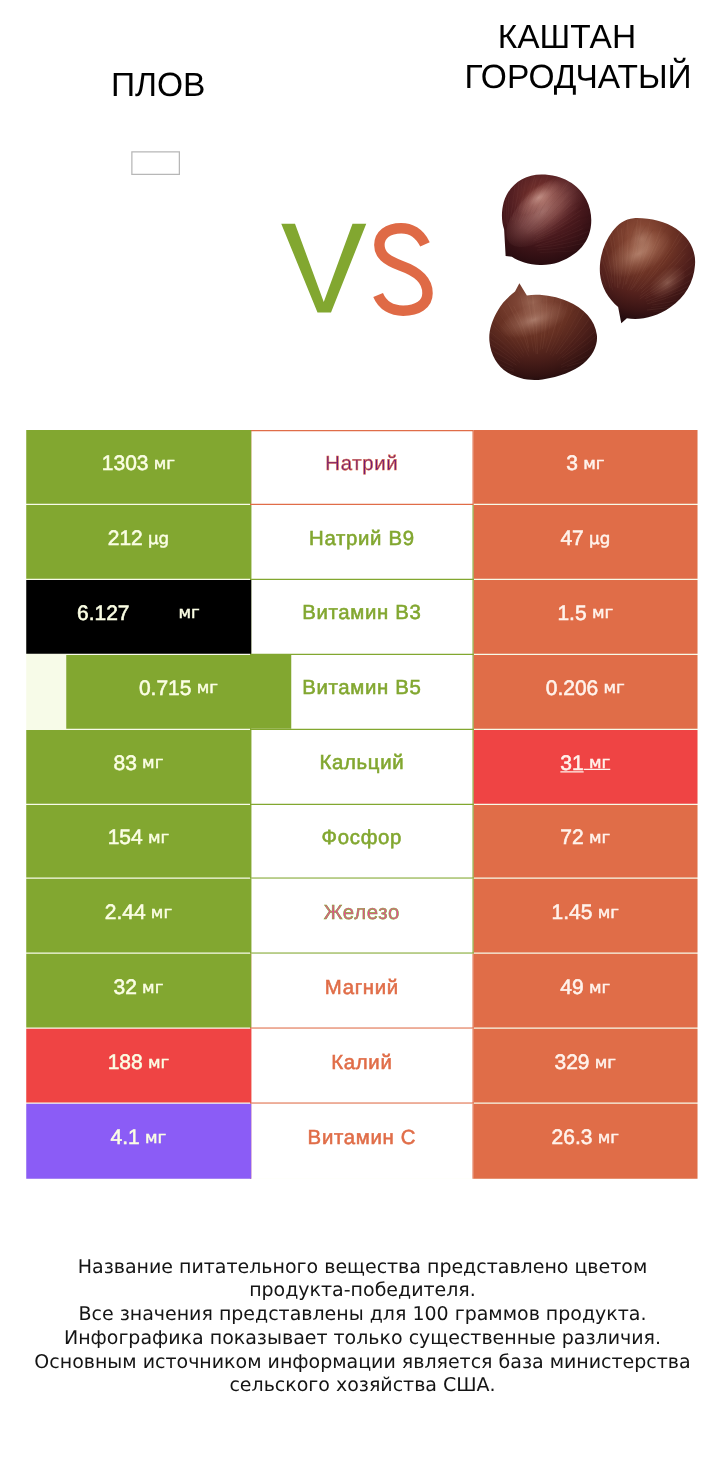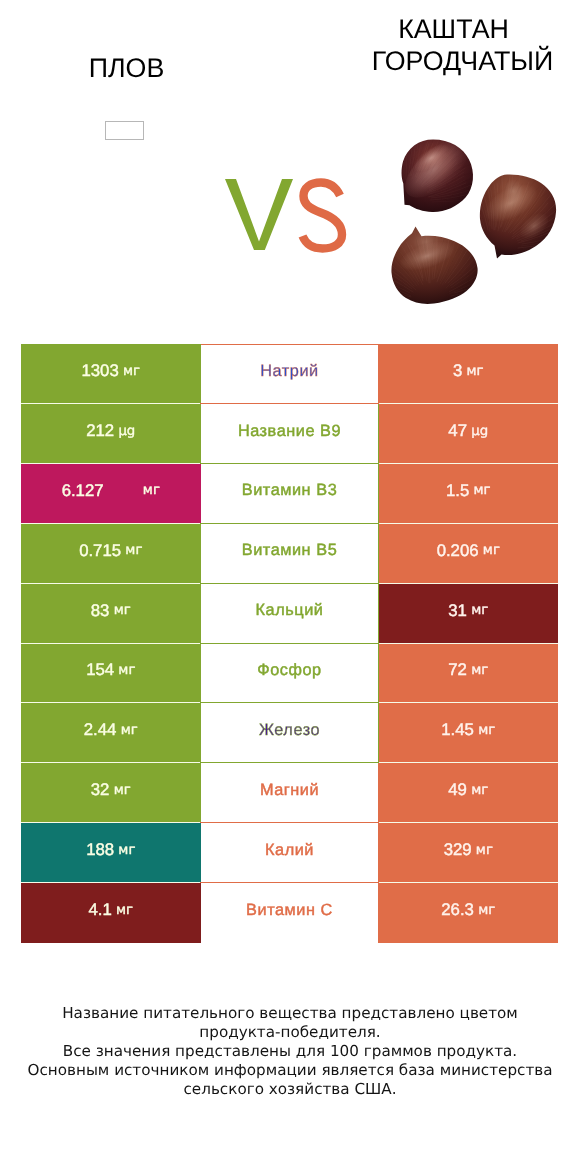--- a/index.html
+++ b/index.html
@@ -139,99 +139,99 @@
           <path d="M402 288Q383 282 366 271M424 269Q417 253 416 235M445 264Q447 251 454 239M451 276Q461 258 476 242M462 280Q475 267 491 258" stroke="#2e1014" stroke-width="0.4" fill="none" stroke-opacity="0.08" stroke-linecap="round"></path>
           <path d="M395 297Q382 297 369 293M403 277Q388 268 377 254M416 263Q407 250 404 235M433 267Q431 253 434 239M448 271Q452 258 461 247M457 276Q467 261 481 250M461 287Q473 278 487 273" stroke="#2e1014" stroke-width="0.5" fill="none" stroke-opacity="0.08" stroke-linecap="round"></path>
           <path d="M398 292Q385 290 373 284M399 281Q385 275 373 264M408 273Q396 262 387 247M411 267Q402 259 398 247M428 262Q424 251 425 238M438 270Q438 254 444 239M470 288Q480 282 492 280M466 295Q478 290 492 289" stroke="#2e1014" stroke-width="0.6" fill="none" stroke-opacity="0.08" stroke-linecap="round"></path>
           <ellipse cx="427" cy="256" rx="29" ry="12" fill="url(#hl3)" transform="rotate(-18 427 256)"></ellipse>
         </g>
     </g>
   </svg>
 
   <div class="cmp" id="tbody">
       <div class="row" style="top: 0px;">
-        <div class="cell m" style="border-top:1px solid #E06D48;border-bottom:1px solid #E06D48;border-left:1px solid #E06D48;border-right:1px solid #E06D48;color:#1d4ed8;">
+        <div class="cell m" style="border-top:1px solid #E06D48;border-bottom:1px solid #E06D48;border-left:1px solid #E06D48;border-right:1px solid #E06D48;color:#701a75;">
           <span class="lab" style="-webkit-text-stroke:0.45px #E06D48;">Натрий</span>
         </div>
         <div class="cell l" style="background:#82A730;height:58.85px;">
           <span class="num" style="-webkit-text-stroke:0.45px #FBFEE4;">1303</span>
           <span class="unit" style="-webkit-text-stroke:0.4px #FBFEE4;">&nbsp;мг</span>
         </div>
         <div class="cell r" style="background:#E06D48;height:58.85px;">
           <span class="num" style="-webkit-text-stroke:0.45px #FFF3EC;">3</span>
           <span class="unit" style="-webkit-text-stroke:0.4px #FFF3EC;">&nbsp;мг</span>
         </div>
       </div>
       <div class="row" style="top: 59.85px;">
         <div class="cell m" style="border-top:0;border-bottom:1px solid #82A730;border-left:1px solid #82A730;border-right:1px solid #82A730;color:#82A730;">
-          <span class="lab" style="-webkit-text-stroke:0.45px #82A730;">Название B9</span>
+          <span class="lab" style="-webkit-text-stroke:0.45px #82A730;">Натрий B9</span>
         </div>
         <div class="cell l" style="background:#82A730;height:58.85px;">
           <span class="num" style="-webkit-text-stroke:0.45px #FBFEE4;">212</span>
           <span class="unit" style="-webkit-text-stroke:0.4px #FBFEE4;">&nbsp;µg</span>
         </div>
         <div class="cell r" style="background:#E06D48;height:58.85px;">
           <span class="num" style="-webkit-text-stroke:0.45px #FFF3EC;">47</span>
           <span class="unit" style="-webkit-text-stroke:0.4px #FFF3EC;">&nbsp;µg</span>
         </div>
       </div>
       <div class="row" style="top: 119.7px;">
         <div class="cell m" style="border-top:0;border-bottom:1px solid #82A730;border-left:1px solid #82A730;border-right:1px solid #82A730;color:#82A730;">
           <span class="lab" style="-webkit-text-stroke:0.45px #82A730;">Витамин B3</span>
         </div>
-        <div class="cell l" style="background:#be185d;height:58.85px;gap:35px;">
+        <div class="cell l" style="background:#000000;height:58.85px;gap:35px;">
           <span class="num" style="-webkit-text-stroke:0.45px #FBFEE4;">6.127</span>
           <span class="unit" style="-webkit-text-stroke:0.4px #FBFEE4;">&nbsp;мг</span>
         </div>
         <div class="cell r" style="background:#E06D48;height:58.85px;">
           <span class="num" style="-webkit-text-stroke:0.45px #FFF3EC;">1.5</span>
           <span class="unit" style="-webkit-text-stroke:0.4px #FFF3EC;">&nbsp;мг</span>
         </div>
       </div>
       <div class="row" style="top: 179.55px;">
         <div class="cell m" style="border-top:0;border-bottom:1px solid #82A730;border-left:1px solid #82A730;border-right:1px solid #82A730;color:#82A730;">
           <span class="lab" style="-webkit-text-stroke:0.45px #82A730;">Витамин B5</span>
         </div>
-        <div class="cell l" style="background:#82A730;height:58.85px;">
+        <div class="cell l" style="background:#82A730;height:58.85px;margin-left:32px;">
           <span class="num" style="-webkit-text-stroke:0.45px #FBFEE4;">0.715</span>
           <span class="unit" style="-webkit-text-stroke:0.4px #FBFEE4;">&nbsp;мг</span>
         </div>
         <div class="cell r" style="background:#E06D48;height:58.85px;">
           <span class="num" style="-webkit-text-stroke:0.45px #FFF3EC;">0.206</span>
           <span class="unit" style="-webkit-text-stroke:0.4px #FFF3EC;">&nbsp;мг</span>
         </div>
       </div>
       <div class="row" style="top: 239.4px;">
         <div class="cell m" style="border-top:0;border-bottom:1px solid #82A730;border-left:1px solid #82A730;border-right:1px solid #82A730;color:#82A730;">
           <span class="lab" style="-webkit-text-stroke:0.45px #82A730;">Кальций</span>
         </div>
         <div class="cell l" style="background:#82A730;height:58.85px;">
           <span class="num" style="-webkit-text-stroke:0.45px #FBFEE4;">83</span>
           <span class="unit" style="-webkit-text-stroke:0.4px #FBFEE4;">&nbsp;мг</span>
         </div>
-        <div class="cell r" style="background:#7f1d1d;height:58.85px;">
+        <div class="cell r" style="background:#ef4444;height:58.85px;text-decoration:underline;">
           <span class="num" style="-webkit-text-stroke:0.45px #FFF3EC;">31</span>
           <span class="unit" style="-webkit-text-stroke:0.4px #FFF3EC;">&nbsp;мг</span>
         </div>
       </div>
       <div class="row" style="top: 299.25px;">
         <div class="cell m" style="border-top:0;border-bottom:1px solid #82A730;border-left:1px solid #82A730;border-right:1px solid #82A730;color:#82A730;">
           <span class="lab" style="-webkit-text-stroke:0.45px #82A730;">Фосфор</span>
         </div>
         <div class="cell l" style="background:#82A730;height:58.85px;">
           <span class="num" style="-webkit-text-stroke:0.45px #FBFEE4;">154</span>
           <span class="unit" style="-webkit-text-stroke:0.4px #FBFEE4;">&nbsp;мг</span>
         </div>
         <div class="cell r" style="background:#E06D48;height:58.85px;">
           <span class="num" style="-webkit-text-stroke:0.45px #FFF3EC;">72</span>
           <span class="unit" style="-webkit-text-stroke:0.4px #FFF3EC;">&nbsp;мг</span>
         </div>
       </div>
       <div class="row" style="top: 359.1px;">
-        <div class="cell m" style="border-top:0;border-bottom:1px solid #82A730;border-left:1px solid #82A730;border-right:1px solid #82A730;color:#4c1d95;">
+        <div class="cell m" style="border-top:0;border-bottom:1px solid #82A730;border-left:1px solid #82A730;border-right:1px solid #82A730;color:#ec4899;">
           <span class="lab" style="-webkit-text-stroke:0.45px #82A730;">Железо</span>
         </div>
         <div class="cell l" style="background:#82A730;height:58.85px;justify-content:center;">
           <span class="num" style="-webkit-text-stroke:0.45px #FBFEE4;">2.44</span>
           <span class="unit" style="-webkit-text-stroke:0.4px #FBFEE4;">&nbsp;мг</span>
         </div>
         <div class="cell r" style="background:#E06D48;height:58.85px;">
           <span class="num" style="-webkit-text-stroke:0.45px #FFF3EC;">1.45</span>
           <span class="unit" style="-webkit-text-stroke:0.4px #FFF3EC;">&nbsp;мг</span>
         </div>
@@ -246,44 +246,45 @@
         </div>
         <div class="cell r" style="background:#E06D48;height:58.85px;">
           <span class="num" style="-webkit-text-stroke:0.45px #FFF3EC;">49</span>
           <span class="unit" style="-webkit-text-stroke:0.4px #FFF3EC;">&nbsp;мг</span>
         </div>
       </div>
       <div class="row" style="top: 478.8px;">
         <div class="cell m" style="border-top:0;border-bottom:1px solid #E06D48;border-left:1px solid #E06D48;border-right:1px solid #E06D48;color:#E06D48;">
           <span class="lab" style="-webkit-text-stroke:0.45px #E06D48;">Калий</span>
         </div>
-        <div class="cell l" style="background:#0f766e;height:58.85px;">
+        <div class="cell l" style="background:#ef4444;height:58.85px;">
           <span class="num" style="-webkit-text-stroke:0.45px #FBFEE4;">188</span>
           <span class="unit" style="-webkit-text-stroke:0.4px #FBFEE4;">&nbsp;мг</span>
         </div>
         <div class="cell r" style="background:#E06D48;height:58.85px;">
           <span class="num" style="-webkit-text-stroke:0.45px #FFF3EC;">329</span>
           <span class="unit" style="-webkit-text-stroke:0.4px #FFF3EC;">&nbsp;мг</span>
         </div>
       </div>
       <div class="row" style="top: 538.65px;">
         <div class="cell m" style="border-top:0;border-bottom:0px solid #E06D48;border-left:1px solid #E06D48;border-right:1px solid #E06D48;color:#E06D48;">
           <span class="lab" style="-webkit-text-stroke:0.45px #E06D48;">Витамин C</span>
         </div>
-        <div class="cell l" style="background:#7f1d1d;height:59.85px;">
+        <div class="cell l" style="background:#8b5cf6;height:59.85px;">
           <span class="num" style="-webkit-text-stroke:0.45px #FBFEE4;">4.1</span>
           <span class="unit" style="-webkit-text-stroke:0.4px #FBFEE4;">&nbsp;мг</span>
         </div>
         <div class="cell r" style="background:#E06D48;height:59.85px;">
           <span class="num" style="-webkit-text-stroke:0.45px #FFF3EC;">26.3</span>
           <span class="unit" style="-webkit-text-stroke:0.4px #FFF3EC;">&nbsp;мг</span>
         </div>
       </div>
     </div>
 
   <div class="foot" id="foot">
       <div>Название питательного вещества представлено цветом</div>
       <div>продукта-победителя.</div>
       <div>Все значения представлены для 100 граммов продукта.</div>
+      <div>Инфографика показывает только существенные различия.</div>
       <div>Основным источником информации является база министерства</div>
       <div>сельского хозяйства США.</div>
     </div>
 </div>
 
 </body></html>

